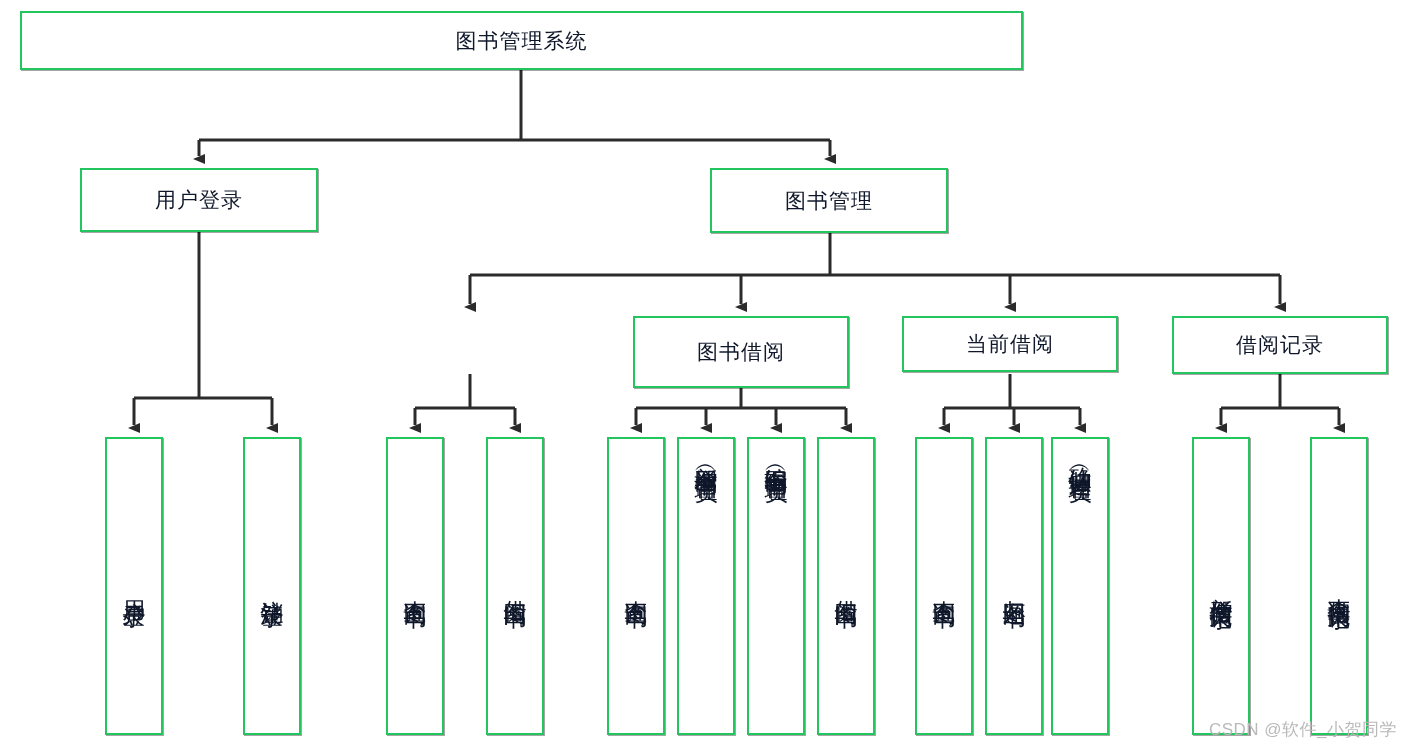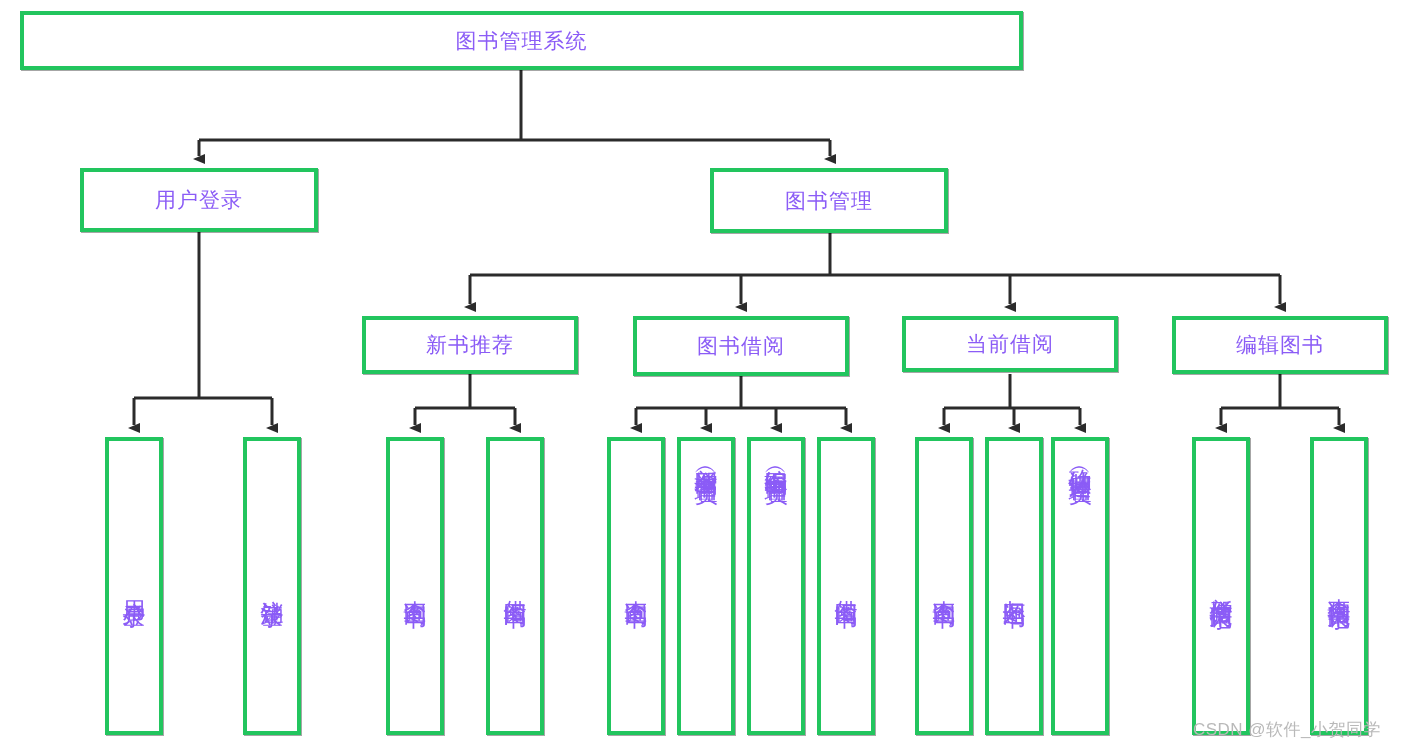--- a/index.html
+++ b/index.html
@@ -20,26 +20,26 @@
     left: 0;
     top: 0;
     width: 1405px;
     height: 747px;
     pointer-events: none;
   }
   .node {
     position: absolute;
     box-sizing: border-box;
     background: #ffffff;
-    border: 4px solid #22c55e;
+    border: 2px solid #22c55e;
     box-shadow: 1px 1px 0 rgba(0,0,0,0.35);
     display: flex;
     align-items: center;
     justify-content: center;
-    color: #8b5cf6;
+    color: #0f172a;
   }
   .node.horiz {
     font-size: 21px;
     letter-spacing: 1px;
   }
   .node.vert {
     align-items: flex-start;
     justify-content: center;
     padding-top: 10px;
   }
@@ -50,21 +50,21 @@
     line-height: 1.18;
     letter-spacing: 2px;
     white-space: nowrap;
   }
   .node.vert.centered {
     align-items: center;
     padding-top: 0;
   }
   .watermark {
     position: absolute;
-    right: 24px;
+    right: 8px;
     bottom: 6px;
     font-size: 17px;
     color: #b9b9b9;
     letter-spacing: 0.5px;
     white-space: nowrap;
   }
 </style>
 </head>
 <body>
 
@@ -127,31 +127,28 @@
     <span>图书管理系统</span>
   </div>
 
   <div class="node horiz" style="left:80px; top:168px; width:238px; height:64px;">
     <span>用户登录</span>
   </div>
   <div class="node horiz" style="left:710px; top:168px; width:238px; height:65px;">
     <span>图书管理</span>
   </div>
 
-  <div class="node horiz" style="left:362px; top:316px; width:216px; height:58px;">
-    <span>新书推荐</span>
-  </div>
-  <div class="node horiz" style="left:633px; top:316px; width:216px; height:60px;">
+  <div class="node horiz" style="left:633px; top:316px; width:216px; height:72px;">
     <span>图书借阅</span>
   </div>
   <div class="node horiz" style="left:902px; top:316px; width:216px; height:56px;">
     <span>当前借阅</span>
   </div>
   <div class="node horiz" style="left:1172px; top:316px; width:216px; height:58px;">
-    <span>编辑图书</span>
+    <span>借阅记录</span>
   </div>
 
   <div class="node vert centered" style="left:105px; top:437px; width:58px; height:298px;">
     <span class="vlabel">用户登录</span>
   </div>
   <div class="node vert centered" style="left:243px; top:437px; width:58px; height:298px;">
     <span class="vlabel">注销登录</span>
   </div>
 
   <div class="node vert centered" style="left:386px; top:437px; width:58px; height:298px;">

